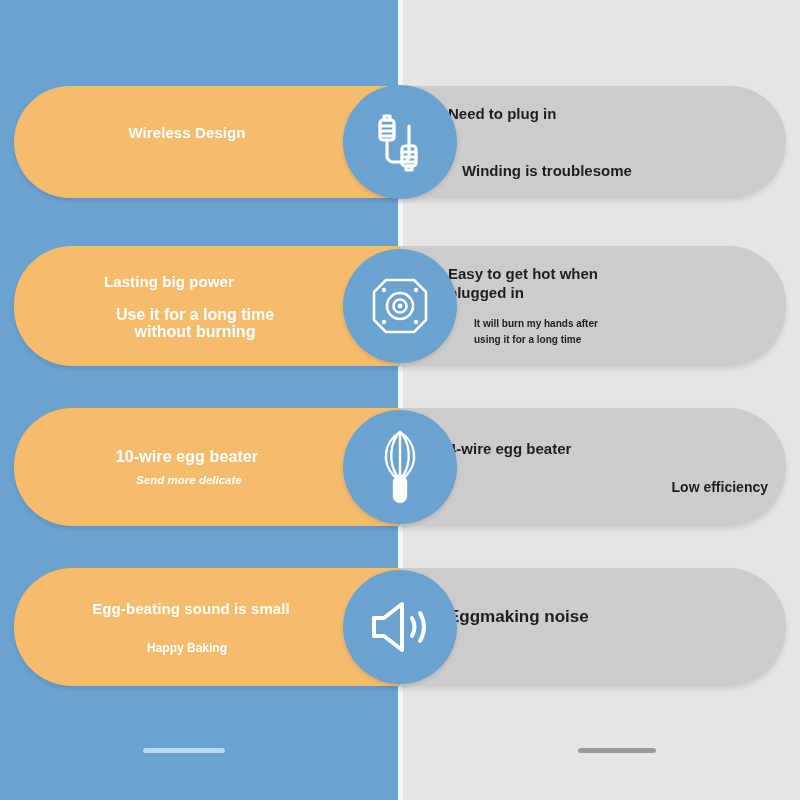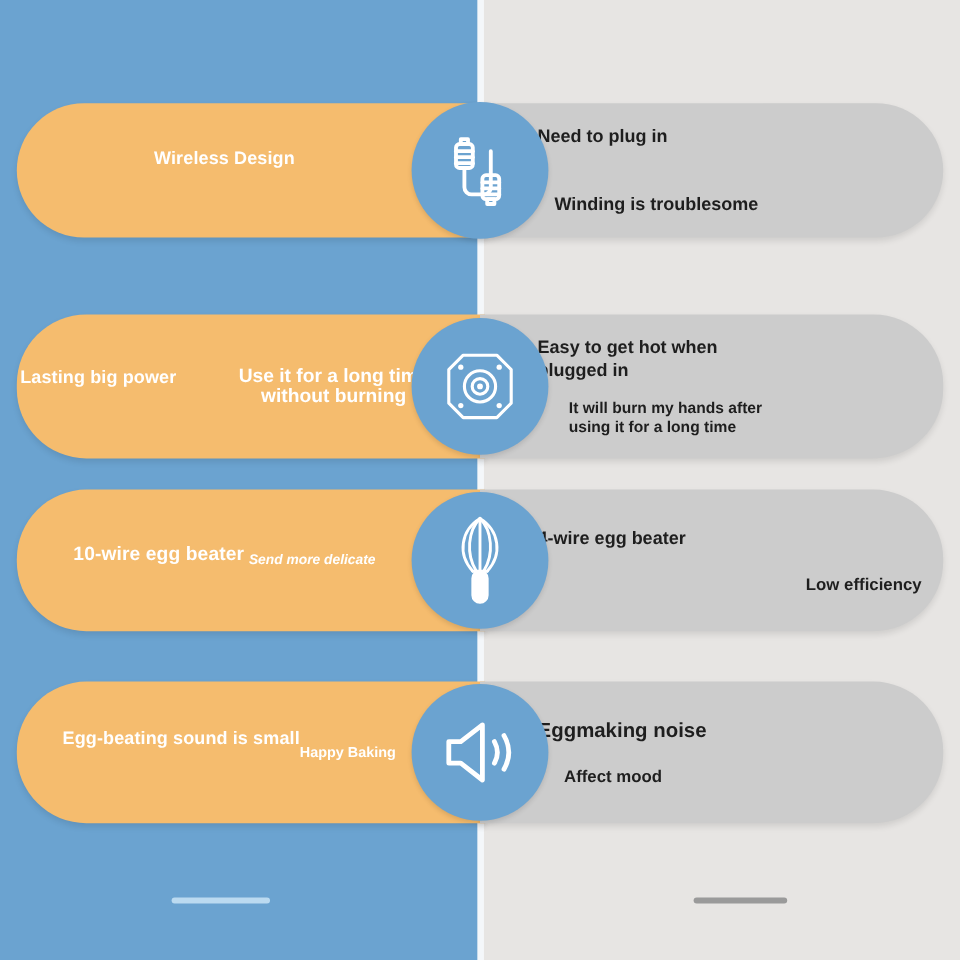--- a/index.html
+++ b/index.html
@@ -11,41 +11,41 @@
   #stage{position:relative;width:800px;height:800px;overflow:hidden;}
 
   
   .bg-left{position:absolute;left:0;top:0;width:398px;height:800px;background:#6BA3D0;}
   .bg-right{position:absolute;left:403px;top:0;width:397px;height:800px;background:#E7E5E3;}
   .bg-divider{position:absolute;left:398px;top:0;width:5px;height:800px;background:#F4F7FA;}
 
   
   .row{position:absolute;left:0;width:800px;}
   .row-0{top:86px;height:112px;}
-  .row-1{top:262px;height:120px;}
+  .row-1{top:246px;height:120px;}
   .row-2{top:408px;height:118px;}
   .row-3{top:568px;height:118px;}
 
   .pill-left{
     position:absolute;left:14px;top:0;height:100%;width:390px;
     background:#F5BC6E;
     border-radius:58px 0 0 58px;
     box-shadow:0 3px 5px rgba(0,0,0,0.10);
   }
   .pill-right{
     position:absolute;left:400px;top:0;height:100%;width:386px;
     background:#CCCCCC;
     border-radius:0 58px 58px 0;
     box-shadow:0 3px 5px rgba(0,0,0,0.10);
   }
 
   
   .txt-left{
     position:absolute;left:14px;top:0;height:100%;width:346px;
-    display:flex;flex-direction:row;align-items:center;justify-content:center;
+    display:flex;flex-direction:column;align-items:center;justify-content:center;
     color:#ffffff;text-align:center;
     z-index:3;
   }
   .txt-left .t-title{font-weight:bold;letter-spacing:.1px;}
   .txt-left .t-sub{font-weight:bold;}
 
   
   .txt-right{
     position:absolute;left:448px;top:0;height:100%;width:320px;
     display:flex;flex-direction:column;justify-content:center;
@@ -57,21 +57,21 @@
 
   
   .row-0 .txt-left .t-title{font-size:15px;margin-bottom:20px;}
   .row-0 .txt-left .t-sub{font-size:15px;margin-left:44px;}
   .row-0 .txt-right .t-title{font-size:15px;margin-bottom:20px;}
   .row-0 .txt-right .t-sub{font-size:15px;margin-left:14px;margin-top:20px;}
 
   .row-1 .txt-left .t-title{font-size:15px;margin-bottom:16px;margin-right:36px;}
   .row-1 .txt-left .t-sub{font-size:16px;line-height:17px;margin-left:16px;}
   .row-1 .txt-right .t-title{font-size:15px;line-height:19px;margin-bottom:14px;}
-  .row-1 .txt-right .t-sub{font-size:13px;line-height:16px;margin-left:26px;}
+  .row-1 .txt-right .t-sub{font-size:10px;line-height:16px;margin-left:26px;}
 
   .row-2 .txt-left .t-title{font-size:16px;margin-bottom:8px;}
   .row-2 .txt-left .t-sub{font-size:11.5px;margin-left:4px;font-style:italic;}
   .row-2 .txt-right .t-title{font-size:15px;margin-bottom:22px;}
   .row-2 .txt-right .t-sub{font-size:14px;margin-left:14px;text-align:right;}
 
   .row-3 .txt-left .t-title{font-size:15px;margin-bottom:24px;margin-left:8px;text-align:right;}
   .row-3 .txt-left .t-sub{font-size:12px;margin-left:0px;}
   .row-3 .txt-right .t-title{font-size:17px;margin-bottom:20px;}
   .row-3 .txt-right .t-sub{font-size:14px;margin-left:22px;}
@@ -217,20 +217,19 @@
           <path d="M34 5 L16 19 H6 V37 H16 L34 51 Z"></path>
 
           <path d="M44 19 q5 9 0 18"></path>
           <path d="M52 14 q8 14 0 28"></path>
         </svg>
       </span>
     </div>
 
     <div class="txt-right">
       <div class="t-title">Eggmaking noise</div>
-      <div class="t-sub">Affect mood</div>
     </div>
   </div>
 
   <div class="rule rule-left"></div>
   <div class="rule rule-right"></div>
 
 </div>
 
 </body></html>

